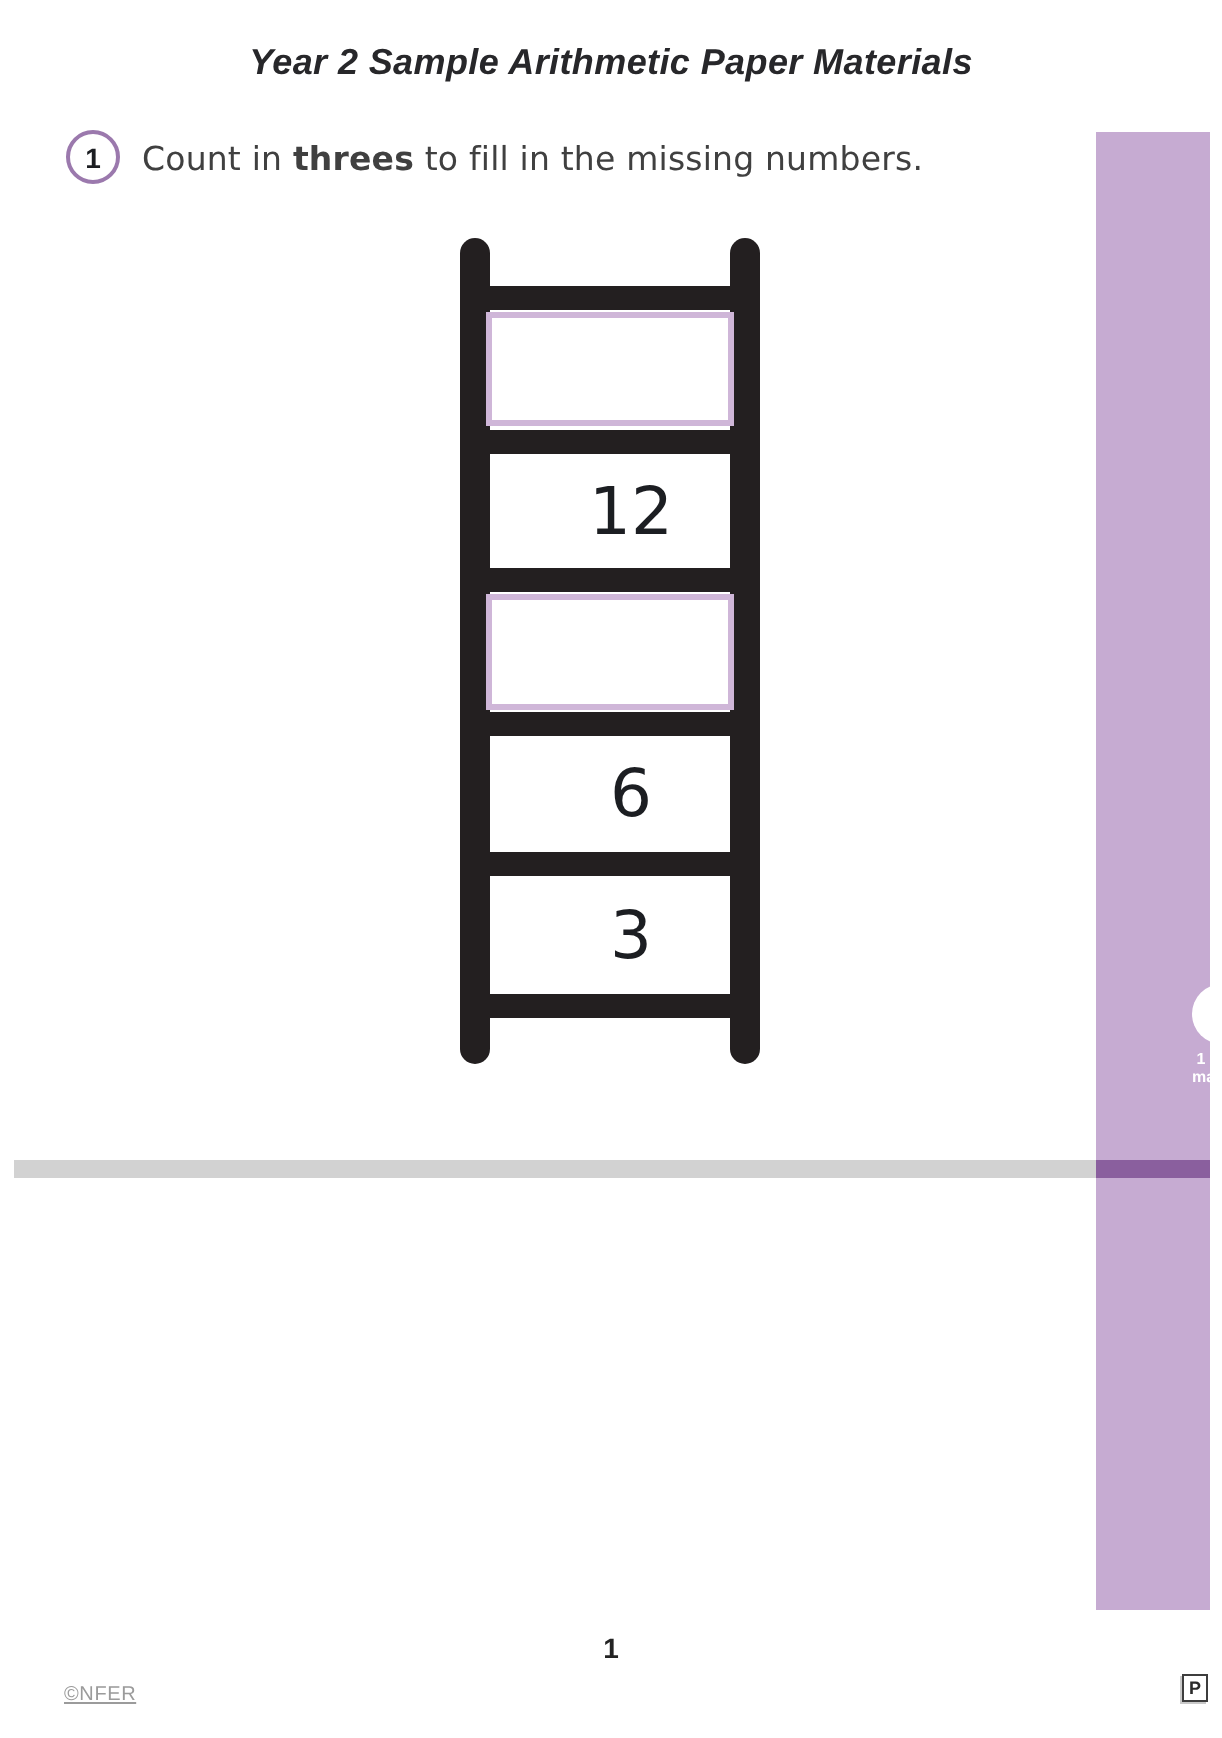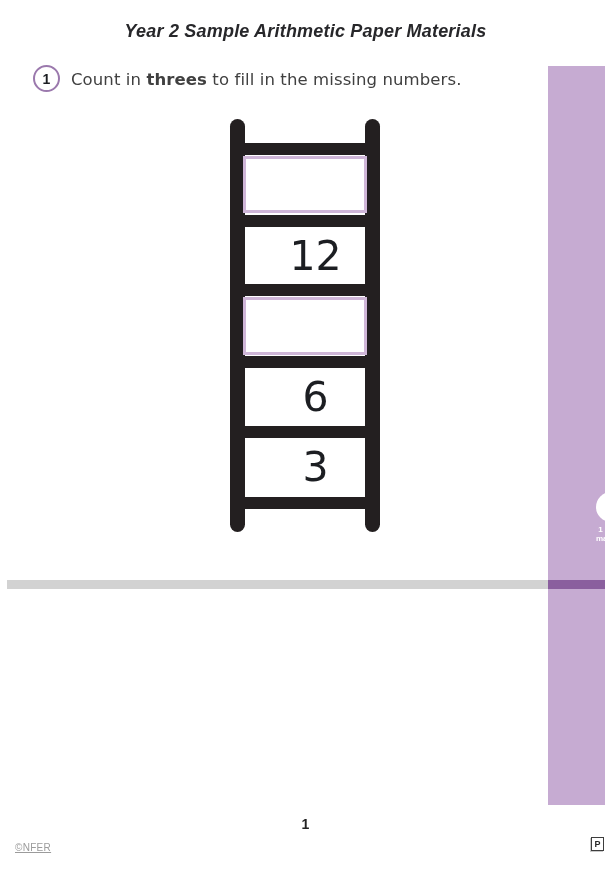--- a/index.html
+++ b/index.html
@@ -83,21 +83,21 @@
   .rung-2 { top: 165px; }
   .rung-3 { top: 237px; }
   .rung-4 { top: 307px; }
   .rung-5 { top: 378px; }
 
   .cell {
     position: absolute; left: 15px; width: 120px;
     background: #ffffff;
     display: flex; align-items: center; justify-content: center;
     font-family: "DejaVu Sans", sans-serif;
-    font-size: 41px; color: #1c1e22; padding-left: 21px;
+    font-size: 33px; color: #1c1e22; padding-left: 21px;
   }
   .cell-0 { top: 37px;  height: 57px; }
   .cell-1 { top: 108px; height: 57px; }
   .cell-2 { top: 178px; height: 58px; }
   .cell-3 { top: 249px; height: 57px; }
   .cell-4 { top: 319px; height: 58px; }
   .cell.answer {
     left: 13px; width: 124px;
     border: 3px solid #cfb6d8;
   }
@@ -112,21 +112,21 @@
     width: 57px; height: 9px; background: #8a5f9e;
   }
 
   
   .page-number {
     position: absolute; left: 0; top: 816px; width: 611px;
     text-align: center;
     font-size: 14px; font-weight: bold; color: #232323;
   }
   .copyright {
-    position: absolute; left: 15px; top: 842px;
+    position: absolute; left: 32px; top: 842px;
     font-size: 10px; color: #9b9b9b;
     letter-spacing: 0.3px;
     text-decoration: underline;
   }
   .corner-badge {
     position: absolute; left: 591px; top: 837px;
     width: 13px; height: 14px;
     border: 1.5px solid #3d3d3d;
     box-shadow: -1px 1px 0 #c9c9c9;
     background: #ffffff;

